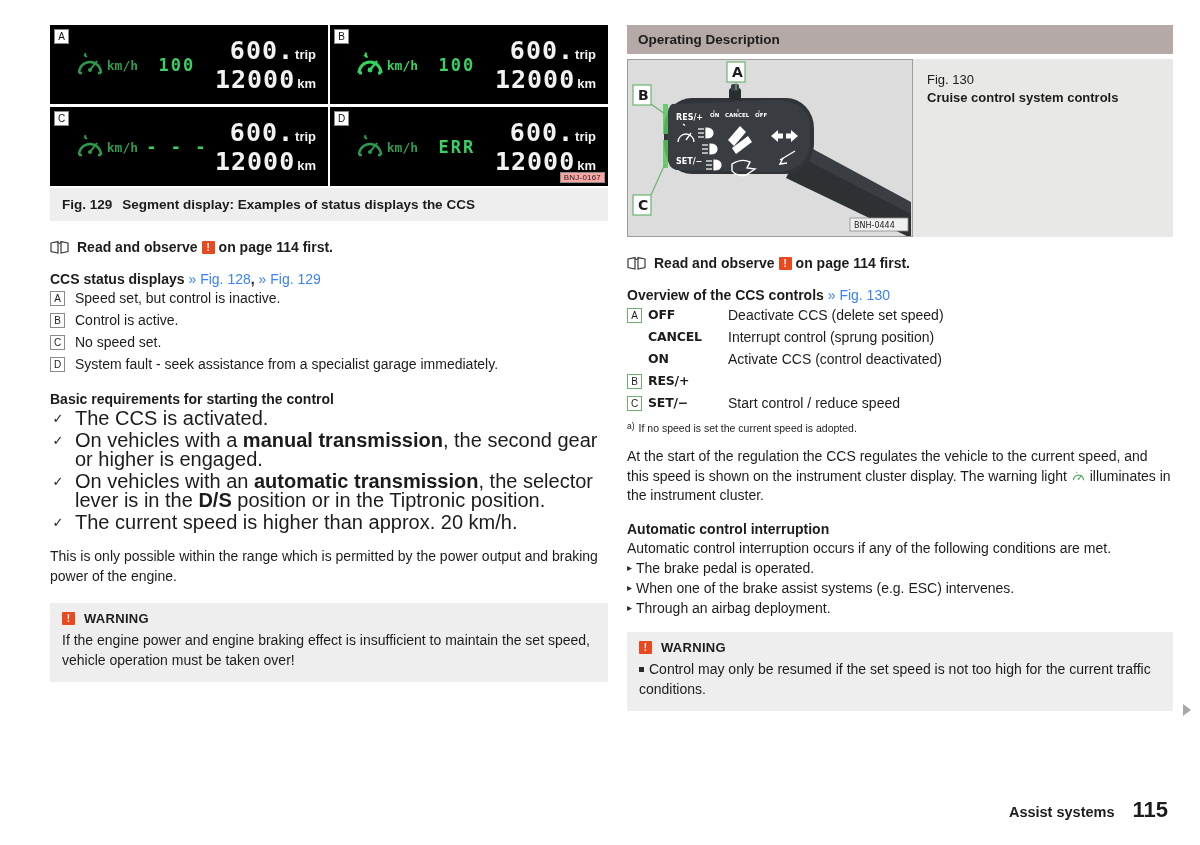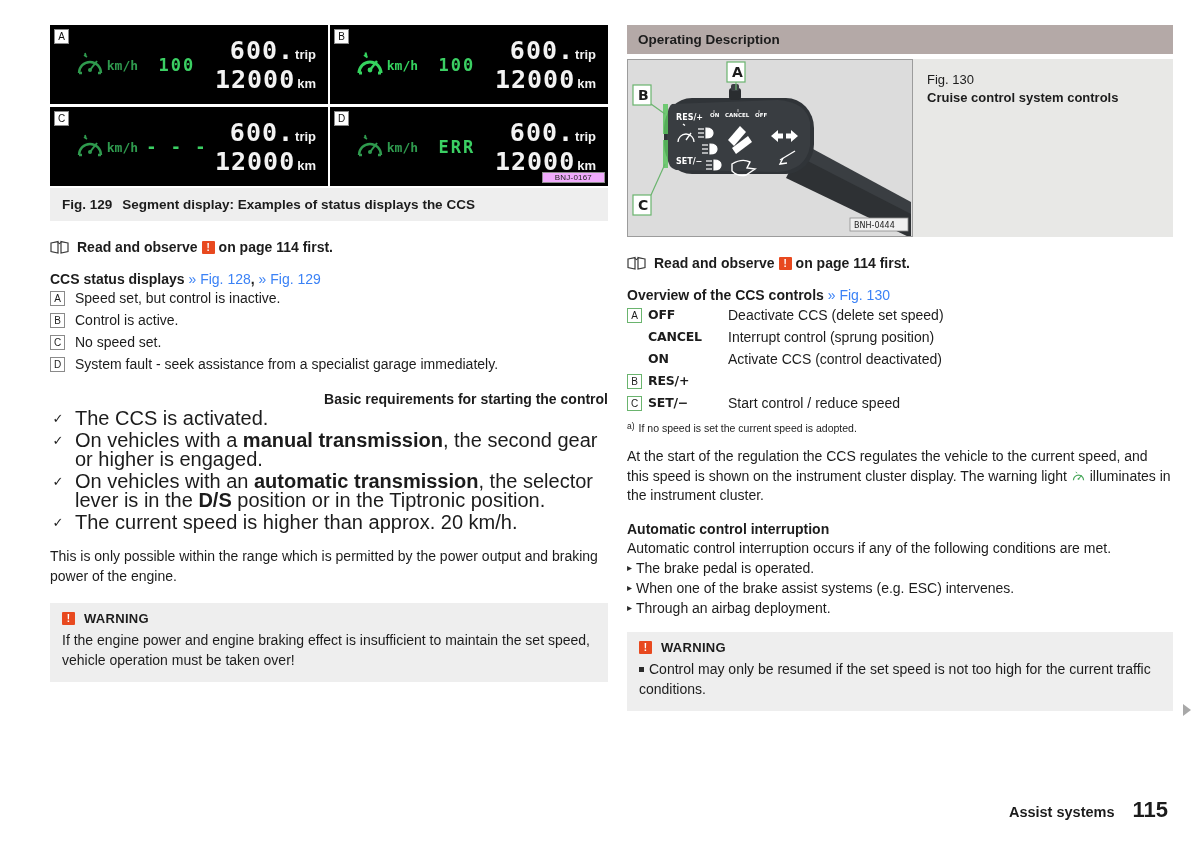--- a/index.html
+++ b/index.html
@@ -96,25 +96,25 @@
   .seg-unit {
     font-family:"Liberation Sans", sans-serif;
     font-size:13px;
     font-weight:bold;
     margin-left:2px;
   }
   .seg-unit.trip { margin-left:1px; }
   .seg-code {
     position:absolute;
     right:3px; bottom:3px;
-    background:#f0abfc;
+    background:#fca5a5;
     border:1px solid #8d8d8d;
     color:#222;
     font-size:8px;
-    padding:0 12px;
+    padding:0 3px;
     letter-spacing:0.2px;
     z-index:3;
   }
 
   .fig-caption {
     background:#eeeeee;
     padding:9px 10px 9px 12px;
     font-size:13.5px;
     font-weight:bold;
     color:#1c1c1c;
@@ -423,21 +423,21 @@
         <div class="abc-row">
           <span class="abc-key">C</span>
           <span class="abc-txt">No speed set.</span>
         </div>
         <div class="abc-row">
           <span class="abc-key">D</span>
           <span class="abc-txt">System fault - seek assistance from a specialist garage immediately.</span>
         </div>
       </div>
 
-    <h3 class="sec" style="margin-top:17px;text-align:right;">Basic requirements for starting the control</h3>
+    <h3 class="sec" style="margin-top:17px;">Basic requirements for starting the control</h3>
     <div class="chk-list" id="req-list">
         <div class="chk-row">
           <span class="chk-mark">✓</span>
           <span class="chk-txt">The CCS is activated.</span>
         </div>
         <div class="chk-row">
           <span class="chk-mark">✓</span>
           <span class="chk-txt">On vehicles with a <b>manual transmission</b>, the second gear or higher is engaged.</span>
         </div>
         <div class="chk-row">

